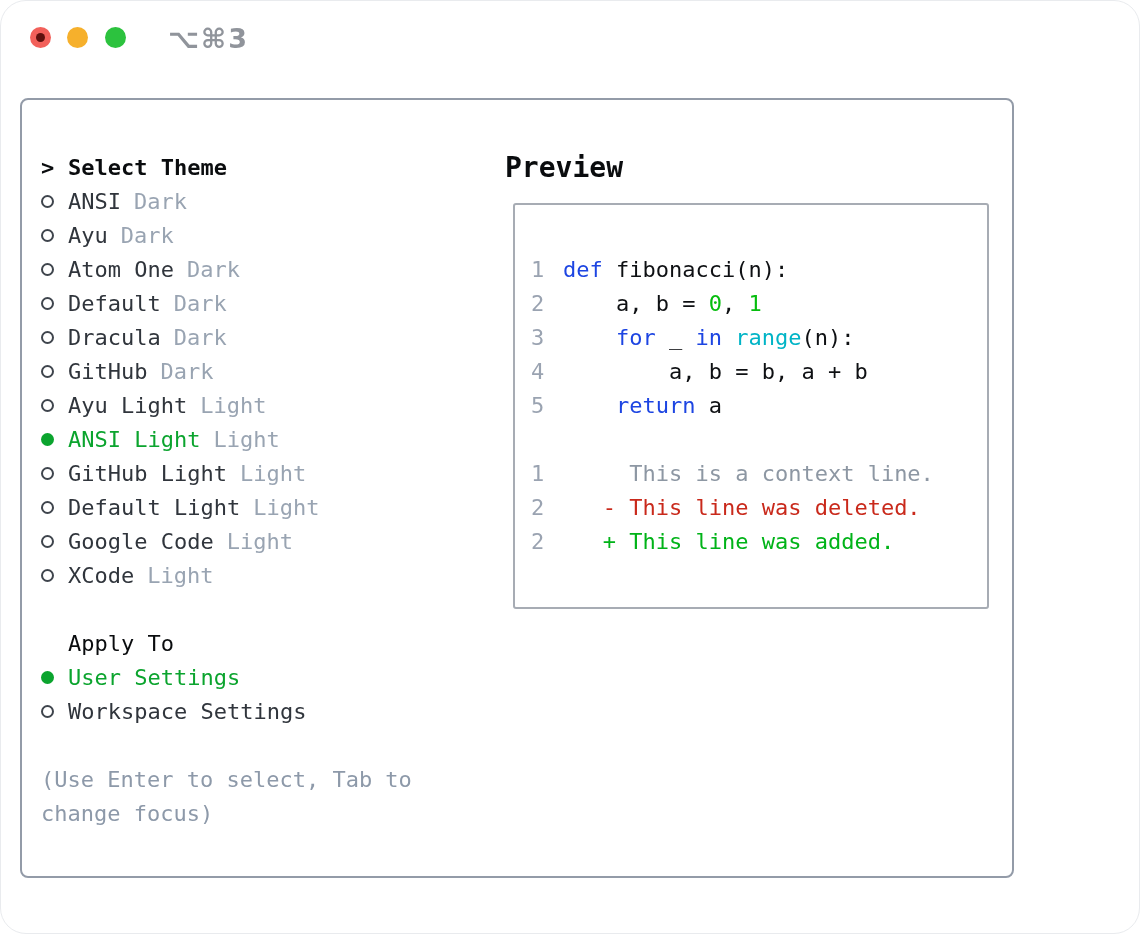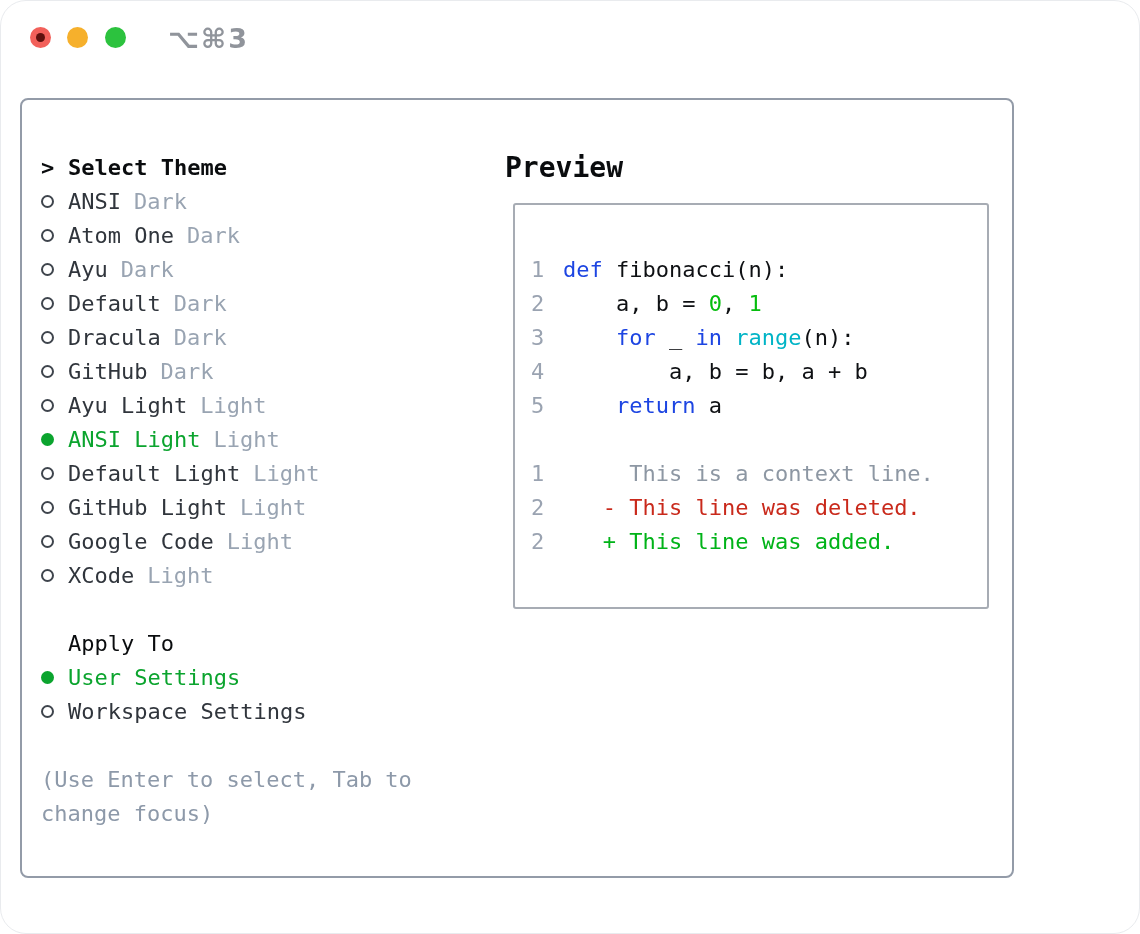--- a/index.html
+++ b/index.html
@@ -83,29 +83,29 @@
     <span class="dot green"></span>
     <span class="win-title">⌥⌘3</span>
   </div>
 
   <div class="panel">
 
     <div class="left-col">
       <div class="row"><span class="caret">&gt;</span><span class="hdr">Select Theme</span></div>
       <div id="theme-list">
           <div class="row"><span class="bullet"></span><span class="item-name">ANSI</span><span class="tag">Dark</span></div>
+          <div class="row"><span class="bullet"></span><span class="item-name">Ayu</span><span class="tag">Dark</span></div>
           <div class="row"><span class="bullet"></span><span class="item-name">Atom One</span><span class="tag">Dark</span></div>
-          <div class="row"><span class="bullet"></span><span class="item-name">Ayu</span><span class="tag">Dark</span></div>
           <div class="row"><span class="bullet"></span><span class="item-name">Default</span><span class="tag">Dark</span></div>
           <div class="row"><span class="bullet"></span><span class="item-name">Dracula</span><span class="tag">Dark</span></div>
           <div class="row"><span class="bullet"></span><span class="item-name">GitHub</span><span class="tag">Dark</span></div>
           <div class="row"><span class="bullet"></span><span class="item-name">Ayu Light</span><span class="tag">Light</span></div>
           <div class="row"><span class="bullet on"></span><span class="item-name sel">ANSI Light</span><span class="tag">Light</span></div>
+          <div class="row"><span class="bullet"></span><span class="item-name">GitHub Light</span><span class="tag">Light</span></div>
           <div class="row"><span class="bullet"></span><span class="item-name">Default Light</span><span class="tag">Light</span></div>
-          <div class="row"><span class="bullet"></span><span class="item-name">GitHub Light</span><span class="tag">Light</span></div>
           <div class="row"><span class="bullet"></span><span class="item-name">Google Code</span><span class="tag">Light</span></div>
           <div class="row"><span class="bullet"></span><span class="item-name">XCode</span><span class="tag">Light</span></div>
         </div>
       <div class="row"></div>
       <div class="row apply-hdr">Apply To</div>
       <div id="apply-list">
           <div class="row"><span class="bullet on"></span><span class="item-name sel">User Settings</span></div>
           <div class="row"><span class="bullet"></span><span class="item-name">Workspace Settings</span></div>
         </div>
       <div class="row"></div>

